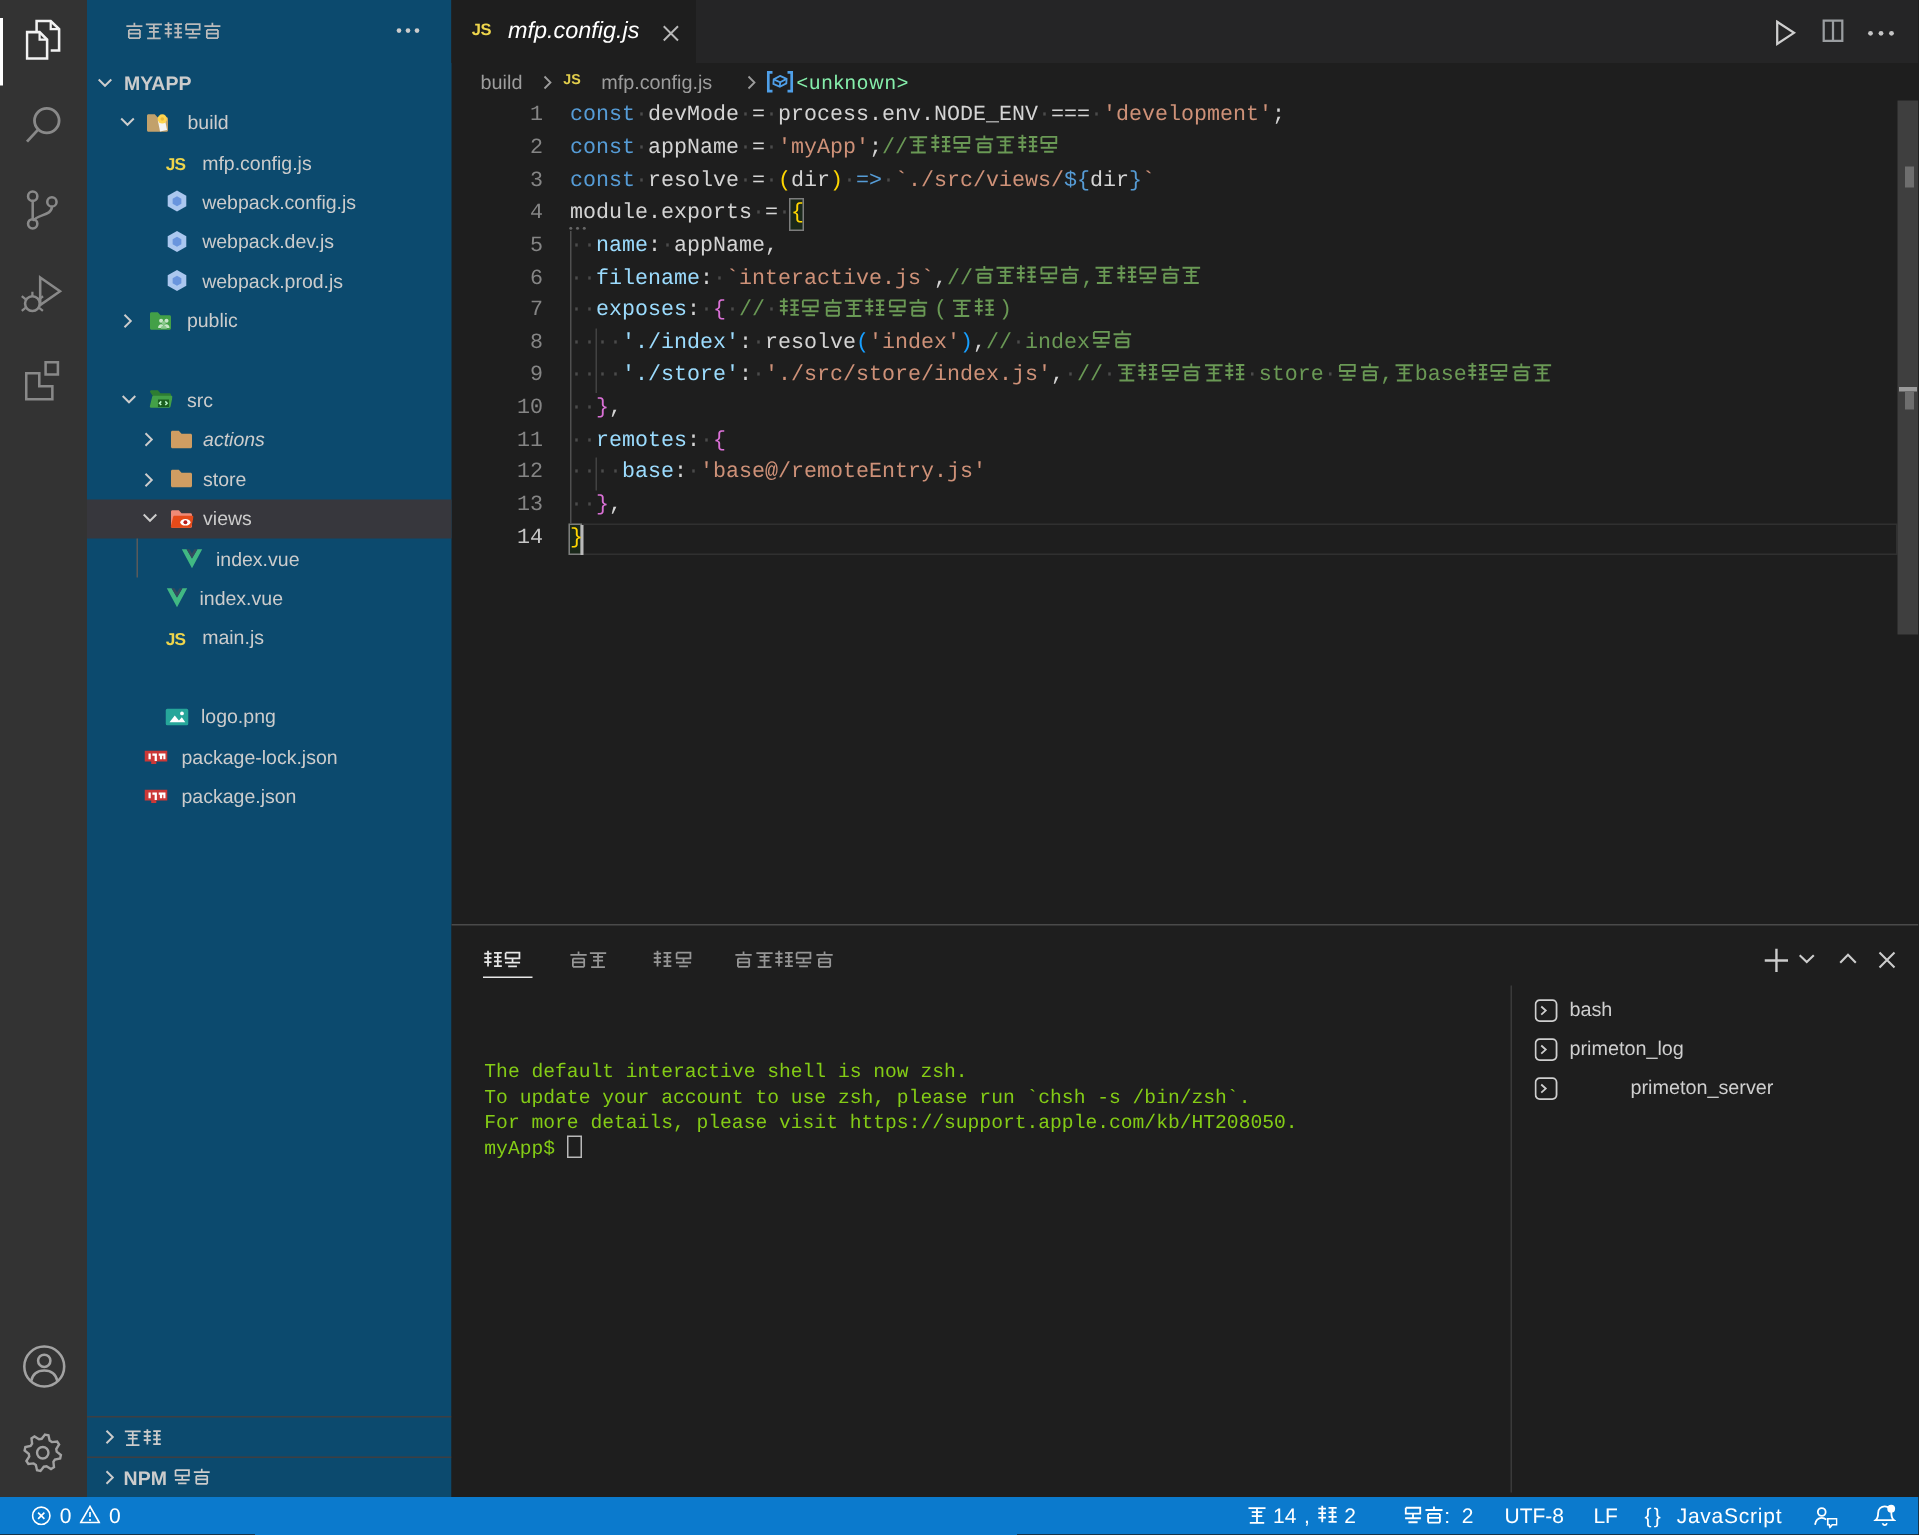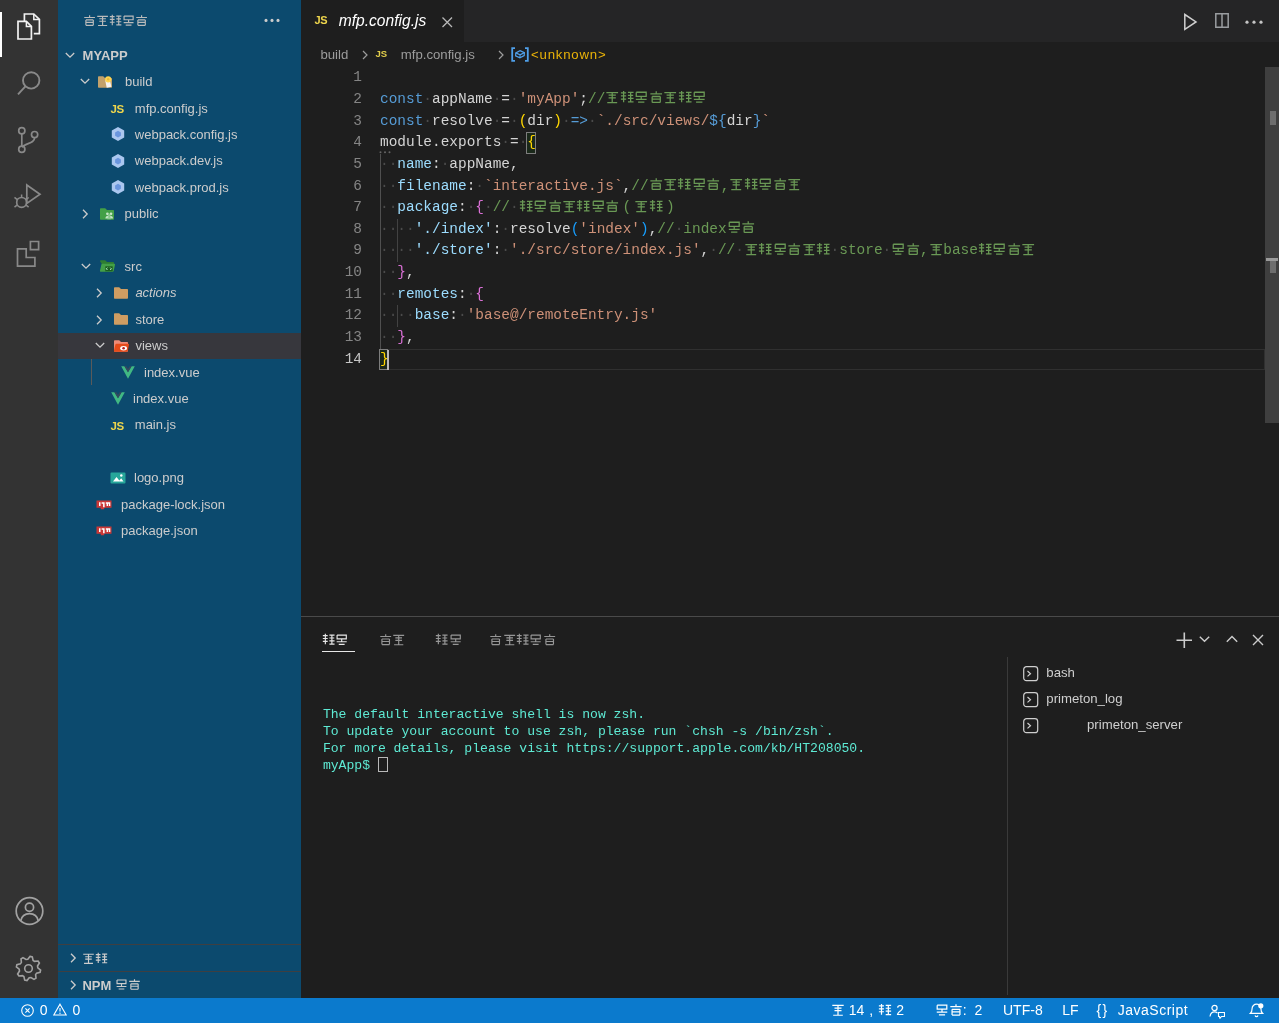--- a/index.html
+++ b/index.html
@@ -22,21 +22,21 @@
 #atab{left:0;top:0;width:163px;height:42px;background:#1e1e1e;position:absolute}
 #crumb{left:301px;top:42px;width:978px;height:25px;font-size:13.2px;color:#9d9d9d}
 #code{left:301px;top:0;width:978px;height:616px;background:#1e1e1e}
 .cl{position:absolute;left:0;width:978px;height:21.64px;font:14.44px "Liberation Mono",monospace;line-height:21.64px;white-space:pre}
 .cl .n{position:absolute;left:0;width:61px;text-align:right;color:#858585}
 .cl .t{position:absolute;left:79px}
 .kw{color:#569cd6}.id{color:#d4d4d4}.pr{color:#9cdcfe}.st{color:#ce9178}
 .cm{color:#6a9955}.b1{color:#ffd700}.b2{color:#da70d6}.b3{color:#179fff}.pu{color:#d4d4d4}
 
 #panel{left:301px;top:616px;width:978px;height:382px;background:#1e1e1e;border-top:1px solid #4a4a4a}
-.term{position:absolute;font:13.1px "Liberation Mono",monospace;line-height:16.8px;color:#5eead4;white-space:pre}
+.term{position:absolute;font:13.1px "Liberation Mono",monospace;line-height:16.8px;color:#84cc16;white-space:pre}
 .plab{position:absolute;font-size:13.2px;color:#969696}
 
 #stat{left:0;top:998px;width:1279px;height:25px;background:#0b7acd;color:#fff;font-size:14px}
 #stat .it{position:absolute;top:4.2px;white-space:pre}
 </style></head><body>
 <div id="root">
 <svg width="0" height="0" style="position:absolute">
       <defs>
 <symbol id="gA" viewBox="0 0 16 16">
           <path d="M8 1.5V4M1.5 4.2H14.5M3.5 7.2H12.5M3.5 10.2H12.5M3.5 7.2V13.8M12.5 7.2V13.8M3.5 13.8H12.5" stroke="currentColor" stroke-width="1.4" fill="none"></path>
@@ -299,41 +299,41 @@
 <span class="abs" style="left:74.5px;top:6px;font-size:9.5px;font-weight:bold;color:#e3cf4c">JS</span>
 <span class="abs" style="left:99.8px;top:4.5px">mfp.config.js</span>
 <svg class="abs" style="left:196.5px;top:7.5px" width="6" height="10" viewBox="0 0 6 10" fill="none">
         <path d="M1 1 5 5 1 9" stroke="#9d9d9d" stroke-width="1.2" fill="none"></path>
       </svg>
 <svg class="abs" style="left:210px;top:5px" width="18" height="15" viewBox="0 0 18 15" fill="none">
         <path d="M4 1.2H1.2v12.6H4M14 1.2h2.8v12.6H14" stroke="#4f9fe8" stroke-width="1.8"></path>
         <path d="M9 3.6l4.4 2-0.2 3L8.9 10.9 4.6 8.9l0.2-3z" stroke="#4f9fe8" stroke-width="1.2"></path>
         <path d="M4.8 5.9l4.3 1.9 4.3-2.2M9.1 7.8l-0.2 3.1" stroke="#4f9fe8" stroke-width="1.2"></path>
       </svg>
-<span class="abs" style="left:230px;top:4.5px;color:#eab308;letter-spacing:0.8px">&lt;unknown&gt;</span>
+<span class="abs" style="left:230px;top:4.5px;color:#86efac;letter-spacing:0.8px">&lt;unknown&gt;</span>
 </div>
 <div id="code" class="abs" style="z-index:-1"></div>
 <div class="abs" style="left:301px;top:0;width:978px;height:616px;overflow:hidden">
 <div class="abs" style="left:77.6px;top:348.7px;width:886px;height:21.8px;border:1px solid #303030"></div>
 <div class="abs" style="left:224.9px;top:132.3px;width:10.6px;height:21.4px;border:1px solid #7d7d7d;background:rgba(10,90,10,0.18)"></div>
 <div class="abs" style="left:77.8px;top:348.9px;width:9.4px;height:21.4px;border:1px solid #7d7d7d;background:rgba(10,90,10,0.18)"></div>
 <div class="abs" style="left:86.4px;top:349.5px;width:2px;height:20.5px;background:#b9b9b9"></div>
 <div class="abs" style="left:79px;top:153.9px;width:1px;height:194.7px;background:#4f4f4f"></div>
 <div class="abs" style="left:96.3px;top:218.8px;width:1px;height:43.3px;background:#424242"></div>
 <div class="abs" style="left:96.3px;top:305.3px;width:1px;height:21.6px;background:#424242"></div>
 <svg class="abs" style="left:78px;top:150.5px" width="14" height="3">
         <circle cx="1.5" cy="1.2" r="1" fill="#666"></circle>
         <circle cx="6" cy="1.2" r="1" fill="#666"></circle>
         <circle cx="10.5" cy="1.2" r="1" fill="#666"></circle>
       </svg>
 <div class="abs" style="left:963.5px;top:67px;width:14.5px;height:356px;background:#3f3f3f"></div>
 <div class="abs" style="left:968.5px;top:110.5px;width:6px;height:14px;background:#6e6e6e"></div>
 <div class="abs" style="left:965px;top:257.5px;width:11.5px;height:3.2px;background:#9a9a9a"></div>
 <div class="abs" style="left:968.5px;top:260.8px;width:6px;height:12.4px;background:#6e6e6e"></div>
-<div class="cl" style="top:67.3px"><span class="n">1</span></div>
+<div class="cl" style="top:67.3px"><span class="n">1</span><span class="t"><span class="kw">const</span><s class="w">·</s><span class="id">devMode</span><s class="w">·</s><span class="pu">=</span><s class="w">·</s><span class="id">process.env.NODE_ENV</span><s class="w">·</s><span class="pu">===</span><s class="w">·</s><span class="st">'development'</span><span class="pu">;</span></span></div>
 <div class="cl" style="top:88.94px"><span class="n">2</span><span class="t"><span class="kw">const</span><s class="w">·</s><span class="id">appName</span><s class="w">·</s><span class="pu">=</span><s class="w">·</s><span class="st">'myApp'</span><span class="pu">;</span><span class="cm">//<svg class="k">
               <use href="#gB"></use>
             </svg><svg class="k">
               <use href="#gC"></use>
             </svg><svg class="k">
               <use href="#gD"></use>
             </svg><svg class="k">
               <use href="#gA"></use>
             </svg><svg class="k">
               <use href="#gB"></use>
@@ -359,21 +359,21 @@
               <use href="#gB"></use>
             </svg><svg class="k">
               <use href="#gC"></use>
             </svg><svg class="k">
               <use href="#gD"></use>
             </svg><svg class="k">
               <use href="#gA"></use>
             </svg><svg class="k">
               <use href="#gB"></use>
             </svg></span></span></div>
-<div class="cl" style="top:197.14px"><span class="n">7</span><span class="t"><s class="w">··</s><span class="pr">package</span><span class="pu">:</span><s class="w">·</s><span class="b2">{</span><s class="w">·</s><span class="cm">//</span><s class="w">·</s><span class="cm"><svg class="k">
+<div class="cl" style="top:197.14px"><span class="n">7</span><span class="t"><s class="w">··</s><span class="pr">exposes</span><span class="pu">:</span><s class="w">·</s><span class="b2">{</span><s class="w">·</s><span class="cm">//</span><s class="w">·</s><span class="cm"><svg class="k">
               <use href="#gC"></use>
             </svg><svg class="k">
               <use href="#gD"></use>
             </svg><svg class="k">
               <use href="#gA"></use>
             </svg><svg class="k">
               <use href="#gB"></use>
             </svg><svg class="k">
               <use href="#gC"></use>
             </svg><svg class="k">

